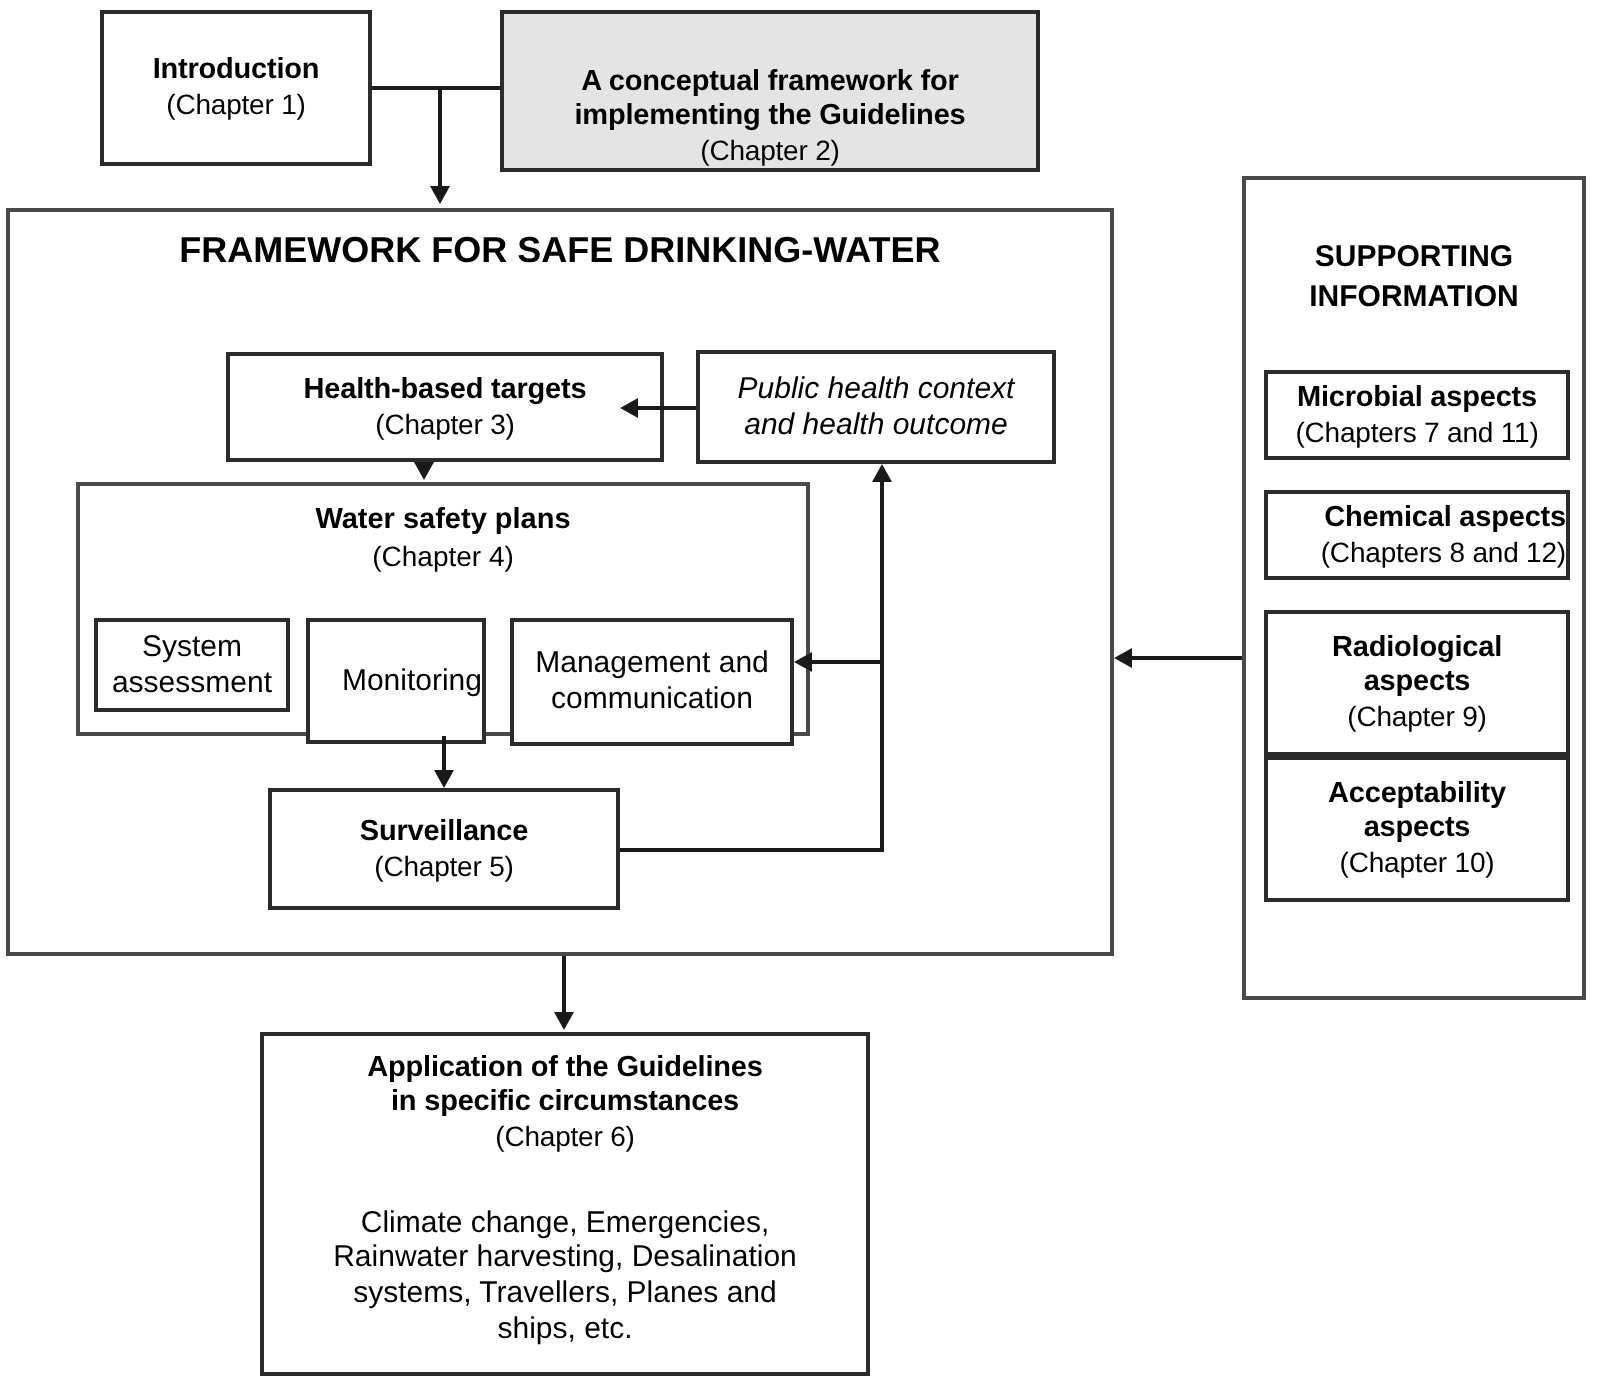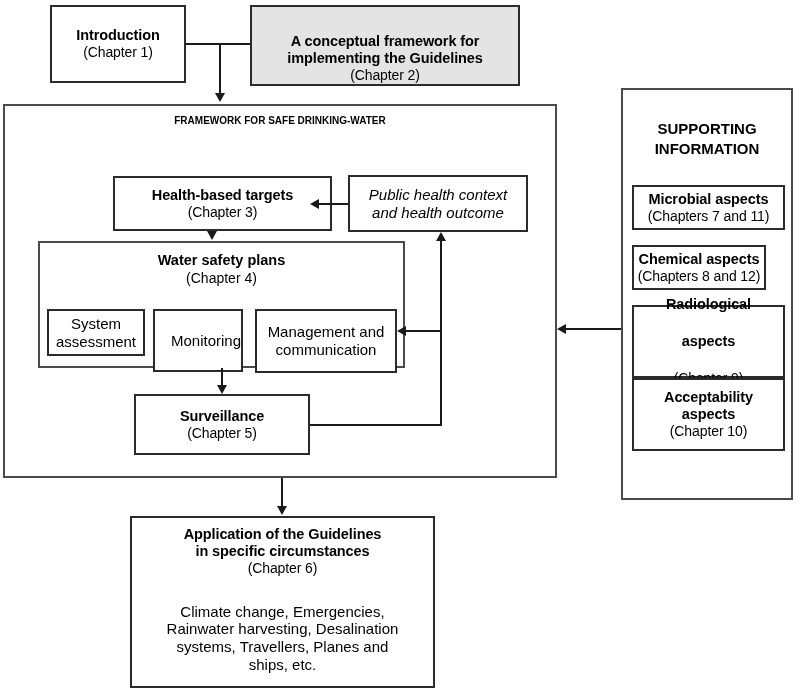--- a/index.html
+++ b/index.html
@@ -108,21 +108,21 @@
     <div class="ttl">implementing the Guidelines</div>
     <div class="sub">(Chapter 2)</div>
   </div>
 
   <div class="hline" style="left:186px; top:43px; width:64px;"></div>
   <div class="vline" style="left:219px; top:43px; height:52px;"></div>
   <div class="arrow-down" style="left:215px; top:93px;"></div>
 
   <div class="container-box" style="left:3px; top:104px; width:554px; height:374px;"></div>
 
-  <div class="hdr" style="left:3px; top:115px; width:554px; font-size:10px;">FRAMEWORK FOR SAFE DRINKING-WATER</div>
+  <div class="hdr" style="left:3px; top:115px; width:554px; font-size:18px;">FRAMEWORK FOR SAFE DRINKING-WATER</div>
 
   <div class="box" style="left:113px; top:176px; width:219px; height:55px;">
     <div class="ttl">Health-based targets</div>
     <div class="sub">(Chapter 3)</div>
   </div>
 
   <div class="box" style="left:348px; top:175px; width:180px; height:57px;">
     <div class="ital">Public health context</div>
     <div class="ital">and health outcome</div>
   </div>
@@ -170,26 +170,26 @@
 
   <div class="container-box" style="left:621px; top:88px; width:172px; height:412px;"></div>
   <div class="hdr" style="left:621px; top:120px; width:172px; font-size:15px;">SUPPORTING</div>
   <div class="hdr" style="left:621px; top:140px; width:172px; font-size:15px;">INFORMATION</div>
 
   <div class="box" style="left:632px; top:185px; width:153px; height:45px;">
     <div class="ttl">Microbial aspects</div>
     <div class="sub">(Chapters 7 and 11)</div>
   </div>
 
-  <div class="box" style="left:632px; top:245px; width:134px; height:45px;">
+  <div class="box" style="left:632px; top:245px; width:153px; height:45px;align-items:flex-end;">
     <div class="ttl">Chemical aspects</div>
     <div class="sub">(Chapters 8 and 12)</div>
   </div>
 
-  <div class="box" style="left:632px; top:305px; width:153px; height:73px;gap:20px;">
+  <div class="box" style="left:632px; top:305px; width:153px; height:73px;">
     <div class="ttl">Radiological</div>
     <div class="ttl">aspects</div>
     <div class="sub">(Chapter 9)</div>
   </div>
 
   <div class="box" style="left:632px; top:378px; width:153px; height:73px;">
     <div class="ttl">Acceptability</div>
     <div class="ttl">aspects</div>
     <div class="sub">(Chapter 10)</div>
   </div>

